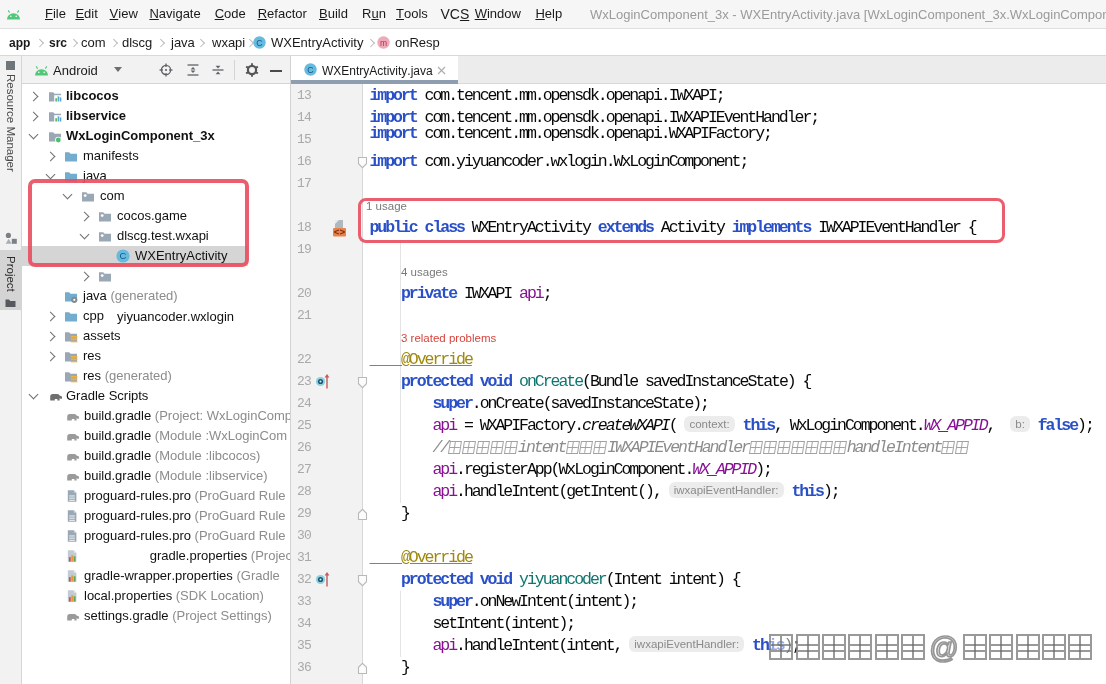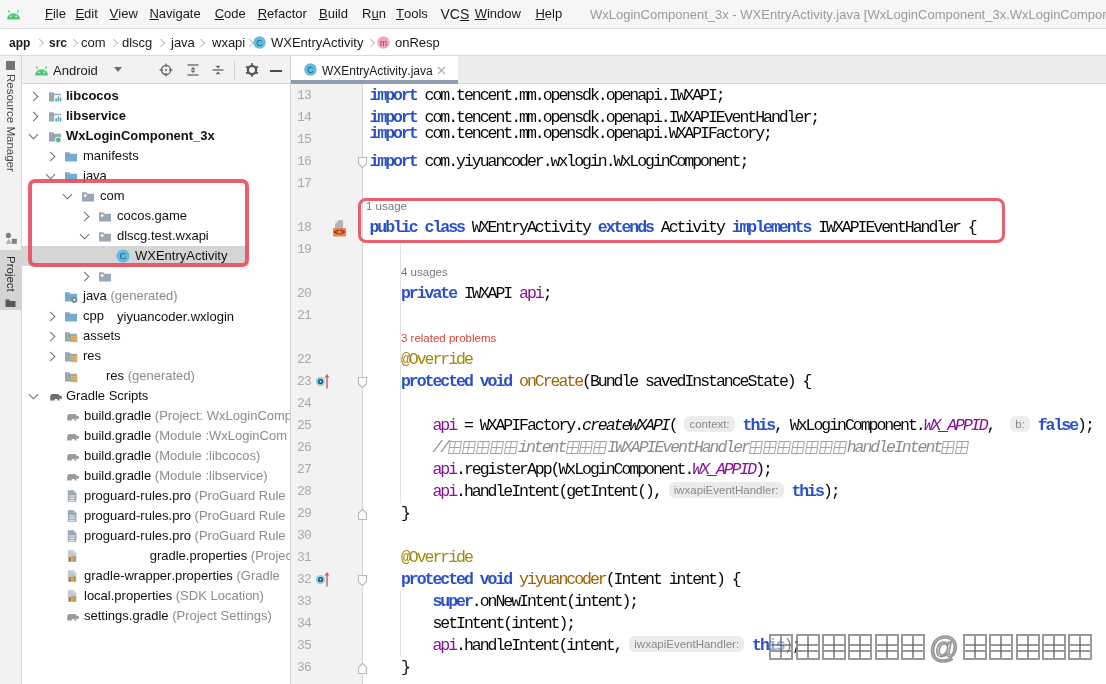--- a/index.html
+++ b/index.html
@@ -14,22 +14,22 @@
 .trow { position:absolute; left:0; height:20px; line-height:20px; width:268px;
   font-size:13px; color:#111; white-space:pre; }
 .g { color:#8C8C8C; }
 .cl { position:absolute; height:22px; line-height:22px; white-space:pre;
   font-family:"Liberation Mono",monospace; font-size:16.5px; letter-spacing:-2.03px; color:#080808; }
 .ln { position:absolute; left:291px; width:20px; height:22px; line-height:22px;
   font-family:"Liberation Mono",monospace; font-size:13px; letter-spacing:-0.8px;
   color:#A9A9A9; text-align:right; }
 .kw { color:#2A50C8;font-weight:bold; }
 .fld { color:#871094; }
-.mth { color:#a16207; }
-.ann { color:#9E880D; }
+.mth { color:#0f766e; }
+.ann { color:#9E880D;text-decoration:underline; }
 .cmt { color:#8C8C8C; font-style:italic; }
 .ital { font-style:italic; }
 .inlay { position:absolute; height:22px; line-height:22px; font-size:11.5px; color:#787878; white-space:pre; }
 .pill { display:inline-block; font-family:"Liberation Sans",sans-serif; font-size:11.5px;
   letter-spacing:0; color:#8A8A8A; background:#ECECEC; border-radius:6px;
   padding:0px 5px; line-height:16px; vertical-align:2px; }
 .hz { display:inline-block; vertical-align:-1px; transform:skewX(-9deg); width:11.6px; height:12.5px; margin:0 1.2px;
   border:1px solid #A2A2A2;
   background: linear-gradient(#A2A2A2,#A2A2A2) 50% 50%/100% 1px no-repeat,
               linear-gradient(#A2A2A2,#A2A2A2) 50% 50%/1px 100% no-repeat; }
@@ -244,21 +244,21 @@
           <rect x="6.8" y="9.4" width="6.6" height="1.5" fill="#F2B13C"></rect>
           <rect x="6.8" y="11.8" width="6.6" height="1.5" fill="#F2B13C"></rect>
         </svg></div>
       <div class="trow" style="left:61px;top:262px;">res</div>
       <div style="position:absolute;left:42px;top:285px;line-height:0;"><svg style="" width="14" height="14" viewBox="0 0 14 14">
           <path d="M1 3.2 h4.2 l1.4 1.6 h6.4 v7.6 H1 z" fill="#9AA7B4"></path>
           <rect x="6.8" y="7.0" width="6.6" height="1.5" fill="#F2B13C"></rect>
           <rect x="6.8" y="9.4" width="6.6" height="1.5" fill="#F2B13C"></rect>
           <rect x="6.8" y="11.8" width="6.6" height="1.5" fill="#F2B13C"></rect>
         </svg></div>
-      <div class="trow" style="left:61px;top:282px;margin-left:23px;">res <span class="g">(generated)</span></div>
+      <div class="trow" style="left:61px;top:282px;">res <span class="g">(generated)</span></div>
       <div class="ar arD" style="left:8px;top:307px;"></div>
       <div style="position:absolute;left:26px;top:305px;line-height:0;"><svg style="" width="14" height="14" viewBox="0 0 14 14">
           <path d="M2.2 11.5 v-4 q0-2.6 2.6-2.6 h4.4 q2.2 0 2.6 1.8 l1.4 0.4 q0.8 0.3 0.8 1.2 v1.4 h-1.6 l-0.8-0.8 v2.6 h-2.2 v-1.6 h-2.6 v1.6 h-2.2 z" fill="#6F6F6F"></path>
         </svg></div>
       <div class="trow" style="left:44px;top:302px;">Gradle Scripts</div>
       <div style="position:absolute;left:43px;top:324.5px;line-height:0;"><svg style="" width="14" height="14" viewBox="0 0 14 14">
           <path d="M2.2 11.5 v-4 q0-2.6 2.6-2.6 h4.4 q2.2 0 2.6 1.8 l1.4 0.4 q0.8 0.3 0.8 1.2 v1.4 h-1.6 l-0.8-0.8 v2.6 h-2.2 v-1.6 h-2.6 v1.6 h-2.2 z" fill="#9A9A9A"></path>
         </svg></div>
       <div class="trow" style="left:62px;top:321.5px;">build.gradle <span class="g">(Project: WxLoginComp</span></div>
       <div style="position:absolute;left:43px;top:344.5px;line-height:0;"><svg style="" width="14" height="14" viewBox="0 0 14 14">
@@ -394,20 +394,21 @@
     <div class="cl" style="left:369.5px;top:107px;"><span class="kw">import</span> com.tencent.mm.opensdk.openapi.IWXAPIEventHandler;</div>
     <div class="cl" style="left:369.5px;top:123px;"><span class="kw">import</span> com.tencent.mm.opensdk.openapi.WXAPIFactory;</div>
     <div class="cl" style="left:369.5px;top:151px;"><span class="kw">import</span> com.yiyuancoder.wxlogin.WxLoginComponent;</div>
     <div class="inlay" style="left:366px;top:195px;">1 usage</div>
     <div class="cl" style="left:369.5px;top:217px;"><span class="kw">public</span> <span class="kw">class</span> WXEntryActivity <span class="kw">extends</span> Activity <span class="kw">implements</span> IWXAPIEventHandler {</div>
     <div class="inlay" style="left:401px;top:261px;">4 usages</div>
     <div class="cl" style="left:369.5px;top:283px;">    <span class="kw">private</span> IWXAPI <span class="fld">api</span>;</div>
     <div class="inlay" style="left:401px;top:327px;color:#D5443C;">3 related problems</div>
     <div class="cl" style="left:369.5px;top:349px;"><span class="ann">    @Override</span></div>
     <div class="cl" style="left:369.5px;top:371px;">    <span class="kw">protected</span> <span class="kw">void</span> <span class="mth">onCreate</span>(Bundle savedInstanceState) {</div>
+    <div class="cl" style="left:369.5px;top:393px;">        <span class="kw">super</span>.onCreate(savedInstanceState);</div>
     <div class="cl" style="left:369.5px;top:415px;">        <span class="fld">api</span> = WXAPIFactory.<span class="ital">createWXAPI</span>( <span class="pill">context:</span> <span class="kw">this</span>, WxLoginComponent.<span class="fld ital">WX_APPID</span>,  <span class="pill">b:</span> <span class="kw">false</span>);</div>
     <div class="cl" style="left:369.5px;top:437px;">        <span class="cmt">//<span class="hz"></span><span class="hz"></span><span class="hz"></span><span class="hz"></span><span class="hz"></span>intent<span class="hz"></span><span class="hz"></span><span class="hz"></span>IWXAPIEventHandler<span class="hz"></span><span class="hz"></span><span class="hz"></span><span class="hz"></span><span class="hz"></span><span class="hz"></span><span class="hz"></span>handleIntent<span class="hz"></span><span class="hz"></span></span></div>
     <div class="cl" style="left:369.5px;top:459px;">        <span class="fld">api</span>.registerApp(WxLoginComponent.<span class="fld ital">WX_APPID</span>);</div>
     <div class="cl" style="left:369.5px;top:481px;">        <span class="fld">api</span>.handleIntent(getIntent(), <span class="pill">iwxapiEventHandler:</span> <span class="kw">this</span>);</div>
     <div class="cl" style="left:369.5px;top:503px;">    }</div>
     <div class="cl" style="left:369.5px;top:547px;"><span class="ann">    @Override</span></div>
     <div class="cl" style="left:369.5px;top:569px;">    <span class="kw">protected</span> <span class="kw">void</span> <span class="mth">yiyuancoder</span>(Intent intent) {</div>
     <div class="cl" style="left:369.5px;top:591px;">        <span class="kw">super</span>.onNewIntent(intent);</div>
     <div class="cl" style="left:369.5px;top:613px;">        setIntent(intent);</div>
     <div class="cl" style="left:369.5px;top:635px;">        <span class="fld">api</span>.handleIntent(intent, <span class="pill">iwxapiEventHandler:</span> <span class="kw">this</span>);</div>

